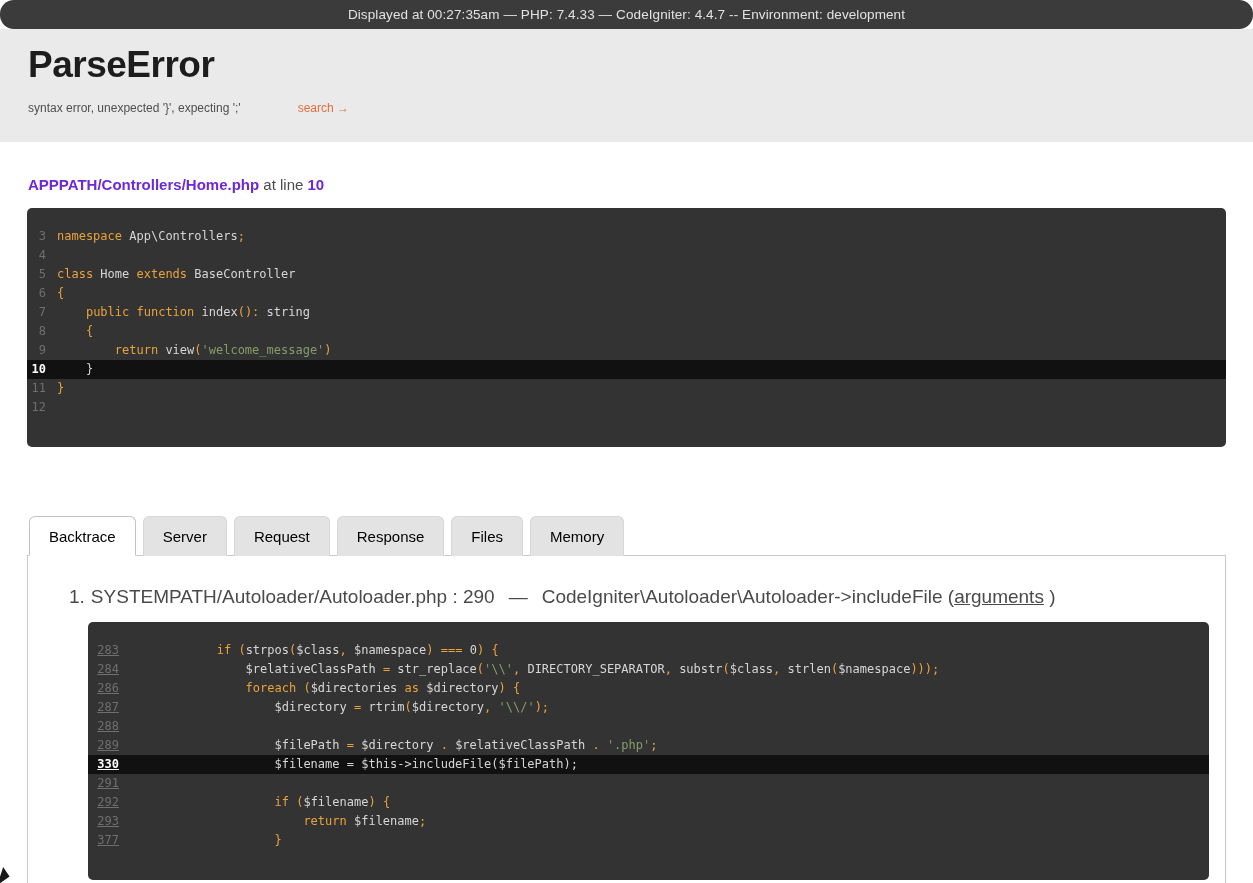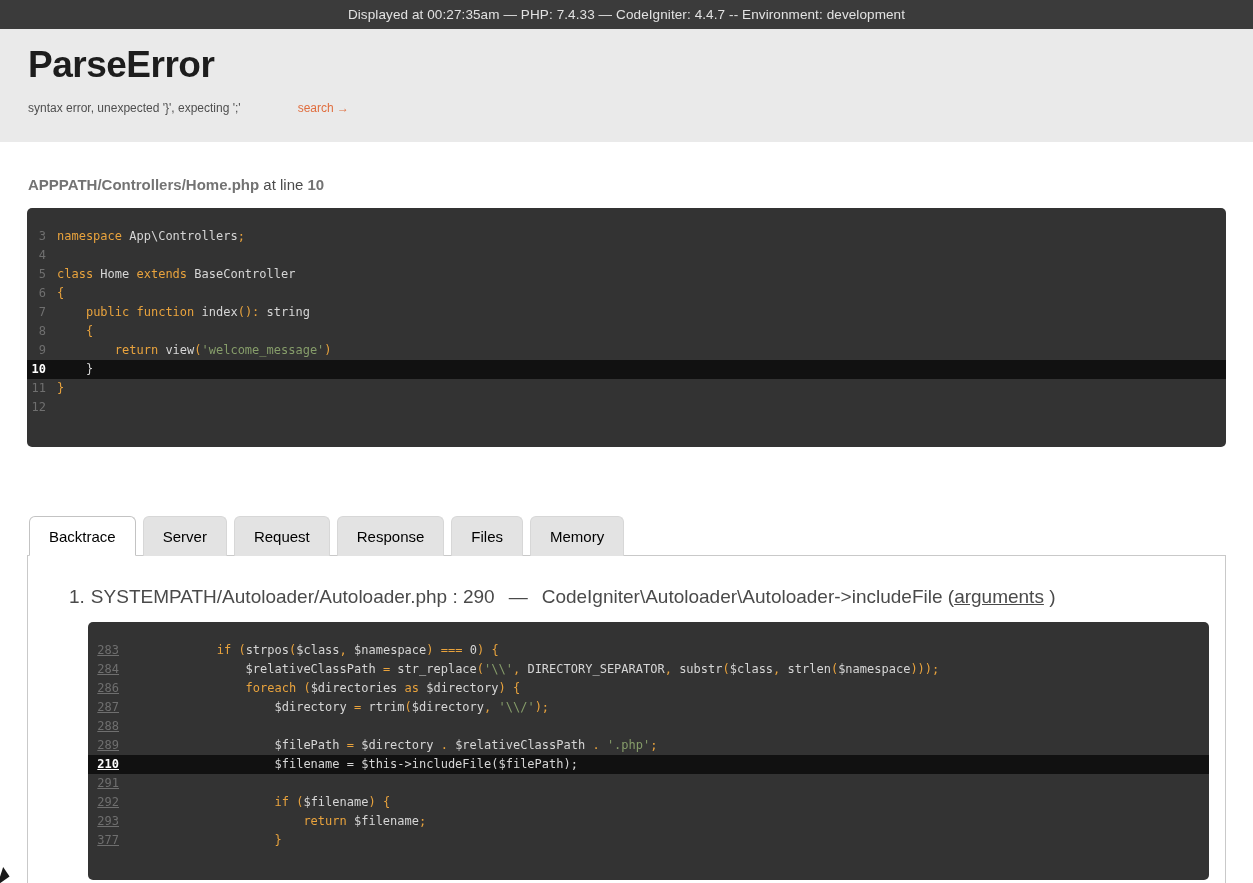--- a/index.html
+++ b/index.html
@@ -13,20 +13,21 @@
   }
   
   .topbar {
     height: 29px;
     background: var(--topbar-bg, #3b3b3b);
     color: #e2e2e2;
     font-size: 13.5px;
     text-align: center;
     line-height: 29px;
     letter-spacing: 0.1px;
+    border-radius: 14px;
   }
   
   .header {
     background: var(--header-bg, #eaeaea);
     padding: 7px 28px 27px 28px;
   }
   .header h1 {
     margin: 8px 0 15px 0;
     font-size: 37px;
     font-weight: 700;
@@ -43,21 +44,21 @@
     text-decoration: none;
     cursor: pointer;
   }
   
   .main { padding: 0 27px; }
   .source-path {
     margin: 34px 0 15px 1px;
     font-size: 15px;
     color: #4a4a4a;
   }
-  .source-path b { color: #737373; font-weight: 700; }
+  .source-path b { color: #6d28d9; font-weight: 700; }
   
   .code-block {
     background: var(--code-bg, #333);
     border-radius: 5px;
     padding: 19px 0 30px 0;
     font-family: "DejaVu Sans Mono", monospace;
     font-size: 12px;
     line-height: 19px;
     color: var(--code-default, #d6d6d6);
     overflow: hidden;
@@ -188,21 +189,21 @@
         <span>(</span><a class="args-link" href="#">arguments</a>
         <span>)</span>
       </div>
       <div class="code-block" id="code-1">
           <div class="code-line"><span class="ln">283</span><span class="tok-d">            </span><span class="tok-k">if</span><span class="tok-d"> </span><span class="tok-k">(</span><span class="tok-d">strpos</span><span class="tok-k">(</span><span class="tok-d">$class</span><span class="tok-k">,</span><span class="tok-d"> $namespace</span><span class="tok-k">)</span><span class="tok-d"> </span><span class="tok-k">===</span><span class="tok-d"> 0</span><span class="tok-k">)</span><span class="tok-d"> </span><span class="tok-k">{</span></div>
           <div class="code-line"><span class="ln">284</span><span class="tok-d">                $relativeClassPath </span><span class="tok-k">=</span><span class="tok-d"> str_replace</span><span class="tok-k">(</span><span class="tok-s">'\\'</span><span class="tok-k">,</span><span class="tok-d"> DIRECTORY_SEPARATOR</span><span class="tok-k">,</span><span class="tok-d"> substr</span><span class="tok-k">(</span><span class="tok-d">$class</span><span class="tok-k">,</span><span class="tok-d"> strlen</span><span class="tok-k">(</span><span class="tok-d">$namespace</span><span class="tok-k">)));</span></div>
           <div class="code-line"><span class="ln">286</span><span class="tok-d">                </span><span class="tok-k">foreach</span><span class="tok-d"> </span><span class="tok-k">(</span><span class="tok-d">$directories</span><span class="tok-k"> as </span><span class="tok-d">$directory</span><span class="tok-k">)</span><span class="tok-d"> </span><span class="tok-k">{</span></div>
           <div class="code-line"><span class="ln">287</span><span class="tok-d">                    $directory </span><span class="tok-k">=</span><span class="tok-d"> rtrim</span><span class="tok-k">(</span><span class="tok-d">$directory</span><span class="tok-k">,</span><span class="tok-d"> </span><span class="tok-s">'\\/'</span><span class="tok-k">);</span></div>
           <div class="code-line"><span class="ln">288</span></div>
           <div class="code-line"><span class="ln">289</span><span class="tok-d">                    $filePath </span><span class="tok-k">=</span><span class="tok-d"> $directory </span><span class="tok-k">.</span><span class="tok-d"> $relativeClassPath </span><span class="tok-k">.</span><span class="tok-d"> </span><span class="tok-s">'.php'</span><span class="tok-k">;</span></div>
-          <div class="code-line hl"><span class="ln">210</span><span class="tok-d">                    $filename = $this-&gt;includeFile($filePath);</span></div>
+          <div class="code-line hl"><span class="ln">330</span><span class="tok-d">                    $filename = $this-&gt;includeFile($filePath);</span></div>
           <div class="code-line"><span class="ln">291</span></div>
           <div class="code-line"><span class="ln">292</span><span class="tok-d">                    </span><span class="tok-k">if</span><span class="tok-d"> </span><span class="tok-k">(</span><span class="tok-d">$filename</span><span class="tok-k">)</span><span class="tok-d"> </span><span class="tok-k">{</span></div>
           <div class="code-line"><span class="ln">293</span><span class="tok-d">                        </span><span class="tok-k">return</span><span class="tok-d"> $filename</span><span class="tok-k">;</span></div>
           <div class="code-line"><span class="ln">377</span><span class="tok-d">                    </span><span class="tok-k">}</span></div>
         </div>
     </div>
 
   </div>
 
   <div class="mouse-cursor"></div>

